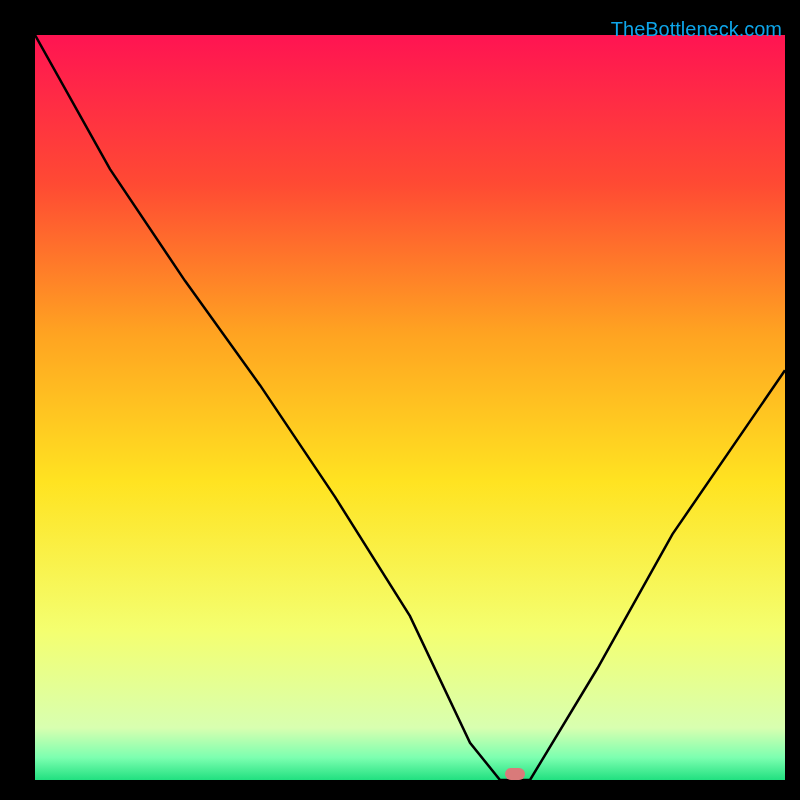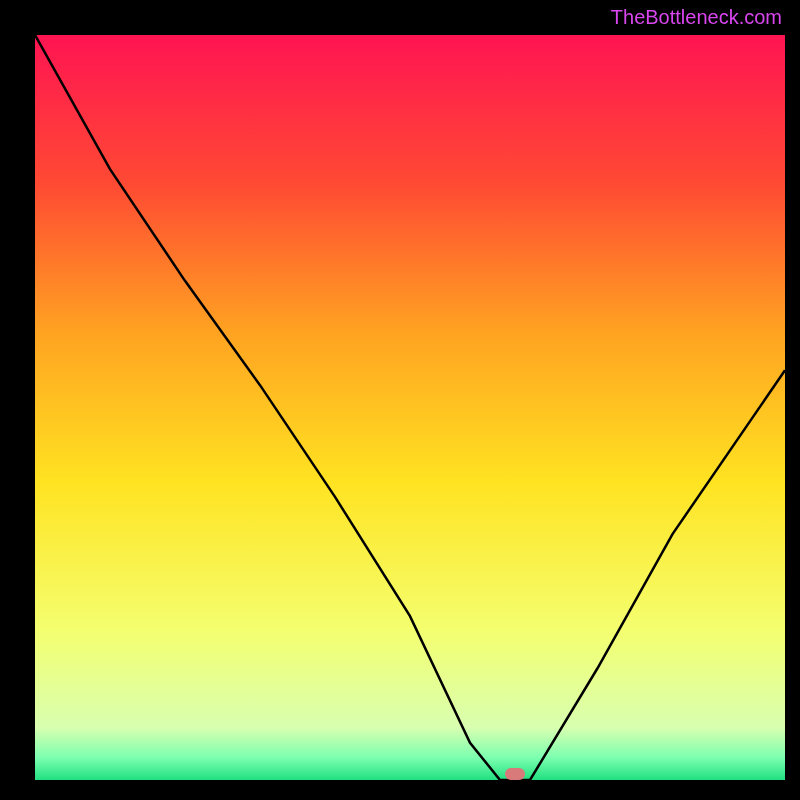--- a/index.html
+++ b/index.html
@@ -6,23 +6,23 @@
     margin: 0;
     padding: 0;
     width: 800px;
     height: 800px;
     background: #000;
     position: relative;
     font-family: Arial, sans-serif;
   }
   .watermark {
     position: absolute;
-    top: 6px;
+    top: 18px;
     right: 18px;
-    color: #d946ef;
+    color: #0ea5e9;
     font-size: 20px;
     font-weight: 500;
     z-index: 10;
   }
   .chart-area {
     position: absolute;
     left: 35px;
     top: 35px;
     width: 750px;
     height: 745px;

